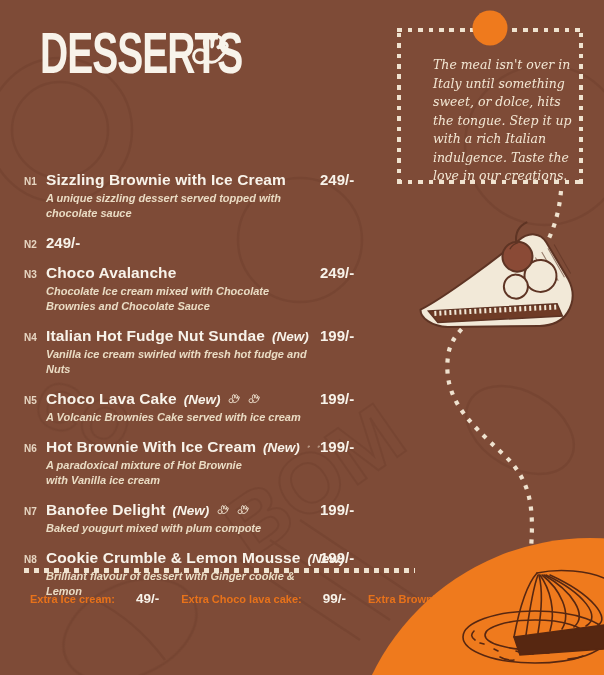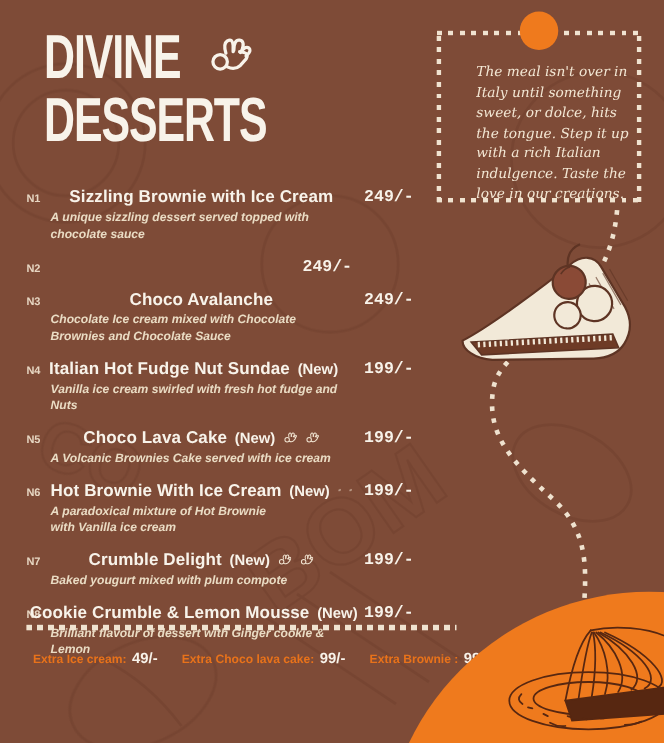--- a/index.html
+++ b/index.html
@@ -47,36 +47,36 @@
   .quote-text{
     position:absolute;left:36px;top:28px;width:152px;
     font-family:"DejaVu Serif",serif;font-style:italic;
     font-size:12.5px;line-height:18.5px;color:#f3e7d4;
   }
   
   .menu{position:absolute;left:24px;top:171px;width:352px;}
   .menu-row{display:grid;grid-template-columns:22px 1fr 56px;margin-bottom:13px;}
   .item-num{font-size:10px;font-weight:bold;color:#e7d6c2;padding-top:5px;}
   .item-main{min-width:0;}
-  .item-name-line{display:flex;align-items:baseline;gap:7px;justify-content:center;}
+  .item-name-line{display:flex;align-items:baseline;gap:7px;}
   .item-name{font-size:15.5px;font-weight:bold;color:var(--white);letter-spacing:0.1px;white-space:nowrap;}
-  .new-badge{font-size:13.5px;font-weight:bold;color:var(--white);white-space:nowrap;}
+  .new-badge{font-size:13.5px;font-weight:bold;font-style:italic;color:var(--white);white-space:nowrap;}
   .new-icon{width:13px;height:13px;color:var(--cream);position:relative;top:1px;}
   .item-desc{
     margin-top:2px;font-size:11px;font-weight:bold;font-style:italic;
     color:var(--desc);line-height:15px;white-space:pre-line;
   }
-  .item-price{text-align:right;font-size:15px;font-weight:bold;color:var(--white);font-family:Liberation Mono, monospace;}
+  .item-price{text-align:left;font-size:15px;font-weight:bold;color:var(--white);}
   
   .separator{
     position:absolute;left:24px;top:568px;width:391px;height:5px;
     background:repeating-linear-gradient(90deg,var(--cream) 0 5px,transparent 5px 10px);
   }
   .extras{position:absolute;left:30px;top:591px;display:flex;gap:22px;align-items:baseline;}
-  .extra-item{display:flex;align-items:baseline;gap:5px;}
+  .extra-item{display:flex;align-items:baseline;gap:21px;}
   .extra-label{font-size:11px;font-weight:bold;color:var(--orange-text);}
   .extra-price{font-size:13.5px;font-weight:bold;color:var(--white);}
   
   .trail-svg{position:absolute;inset:0;pointer-events:none;}
   .cake-svg{position:absolute;left:416px;top:216px;width:176px;height:136px;}
   .bottom-circle{
     position:absolute;left:348px;top:538px;width:484px;height:484px;
     border-radius:50%;background:var(--orange);
   }
   .tart-svg{position:absolute;left:450px;top:565px;width:154px;height:110px;}
@@ -112,21 +112,20 @@
     <text x="250" y="560" font-size="84" font-family="Liberation Sans, sans-serif" font-weight="bold" fill="none" stroke="#3c1d10" stroke-width="2" transform="rotate(-35 250 560)">BOM</text>
     <text x="30" y="420" font-size="64" font-family="Liberation Sans, sans-serif" font-weight="bold" fill="none" stroke="#3c1d10" stroke-width="2" transform="rotate(20 30 420)">CO</text>
   </g>
 </svg>
 
 <svg class="trail-svg" width="604" height="675" viewBox="0 0 604 675">
   <path d="M561 191 C557 237 537 266 499 297 C467 323 451 334 448 356 C443 397 466 420 503 454 C531 480 534 507 531 549" fill="none" stroke="#efe2cf" stroke-width="4.2" stroke-dasharray="4.2 6.8"></path>
 </svg>
 
 <div class="title-block">
-  <span class="title-line"><span>DIVINE</span></span>
   <span class="title-line"><span>DESSERTS</span></span>
   <svg class="title-icon" viewBox="0 0 64 64">
       <use href="#okhand"></use>
     </svg>
 </div>
 
 <div class="quote-box">
   <div class="qb-edge qb-h qb-top"></div>
   <div class="qb-edge qb-h qb-bottom"></div>
   <div class="qb-edge qb-v qb-left"></div>
@@ -231,21 +230,21 @@
       <div class="item-desc">A paradoxical mixture of  Hot Brownie
 with Vanilla ice cream</div>
     </div>
     <div class="item-price">199/-</div>
   </div>
 
   <div class="menu-row">
     <div class="item-num">N7</div>
     <div class="item-main">
       <div class="item-name-line">
-        <span class="item-name">Crumble Delight</span>
+        <span class="item-name">Banofee Delight</span>
         <span class="new-badge">(New)</span>
         <svg class="new-icon" viewBox="0 0 64 64">
             <use href="#okhand"></use>
           </svg>
         <svg class="new-icon" viewBox="0 0 64 64">
             <use href="#okhand"></use>
           </svg>
       </div>
       <div class="item-desc">Baked yougurt mixed with plum compote</div>
     </div>

